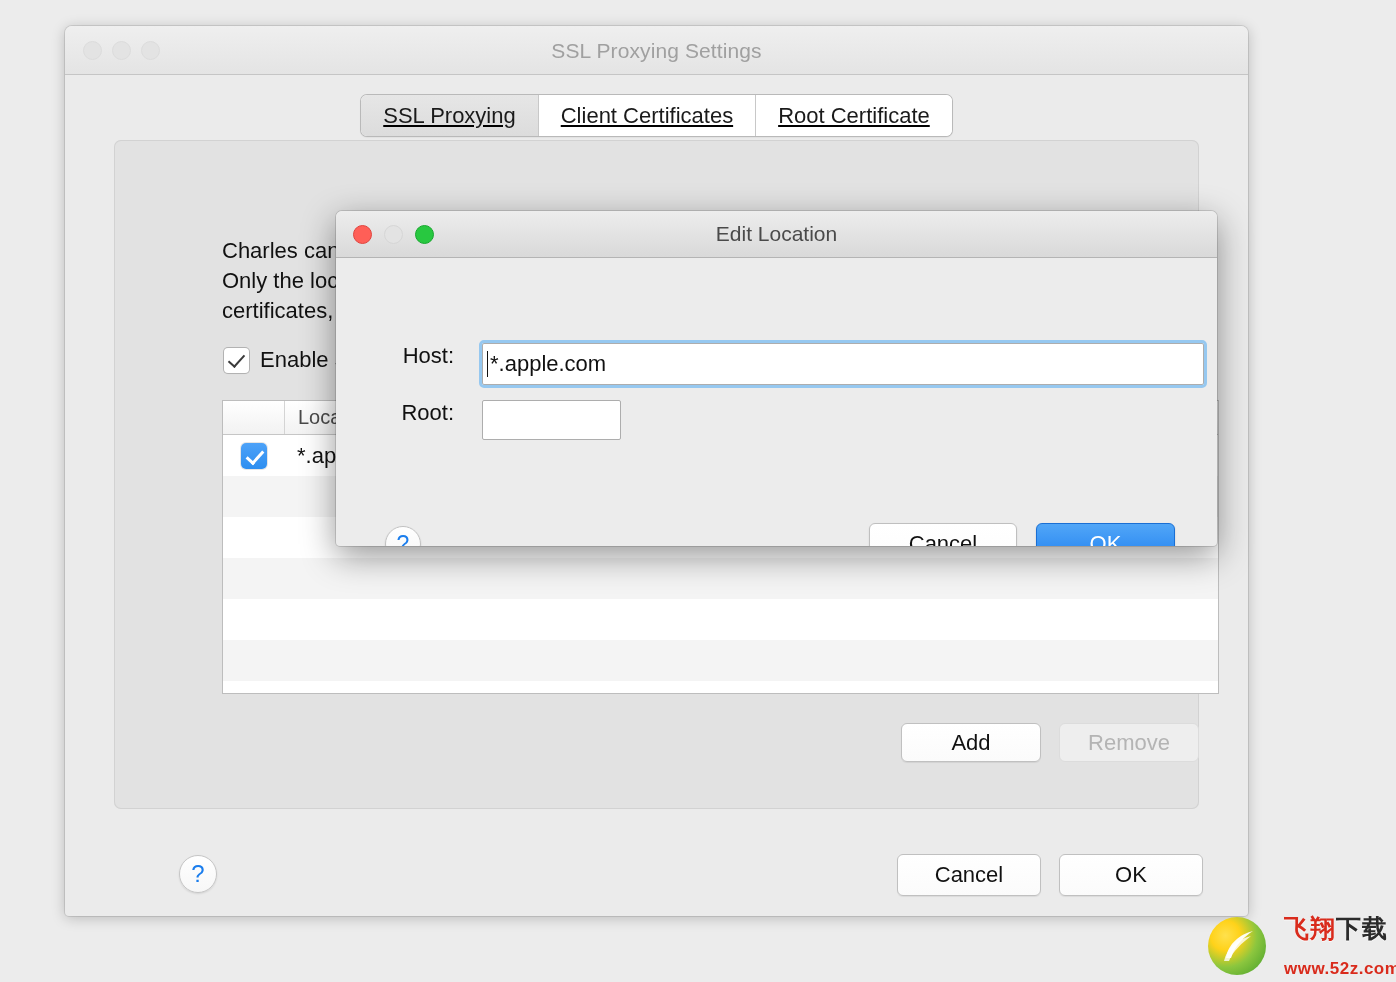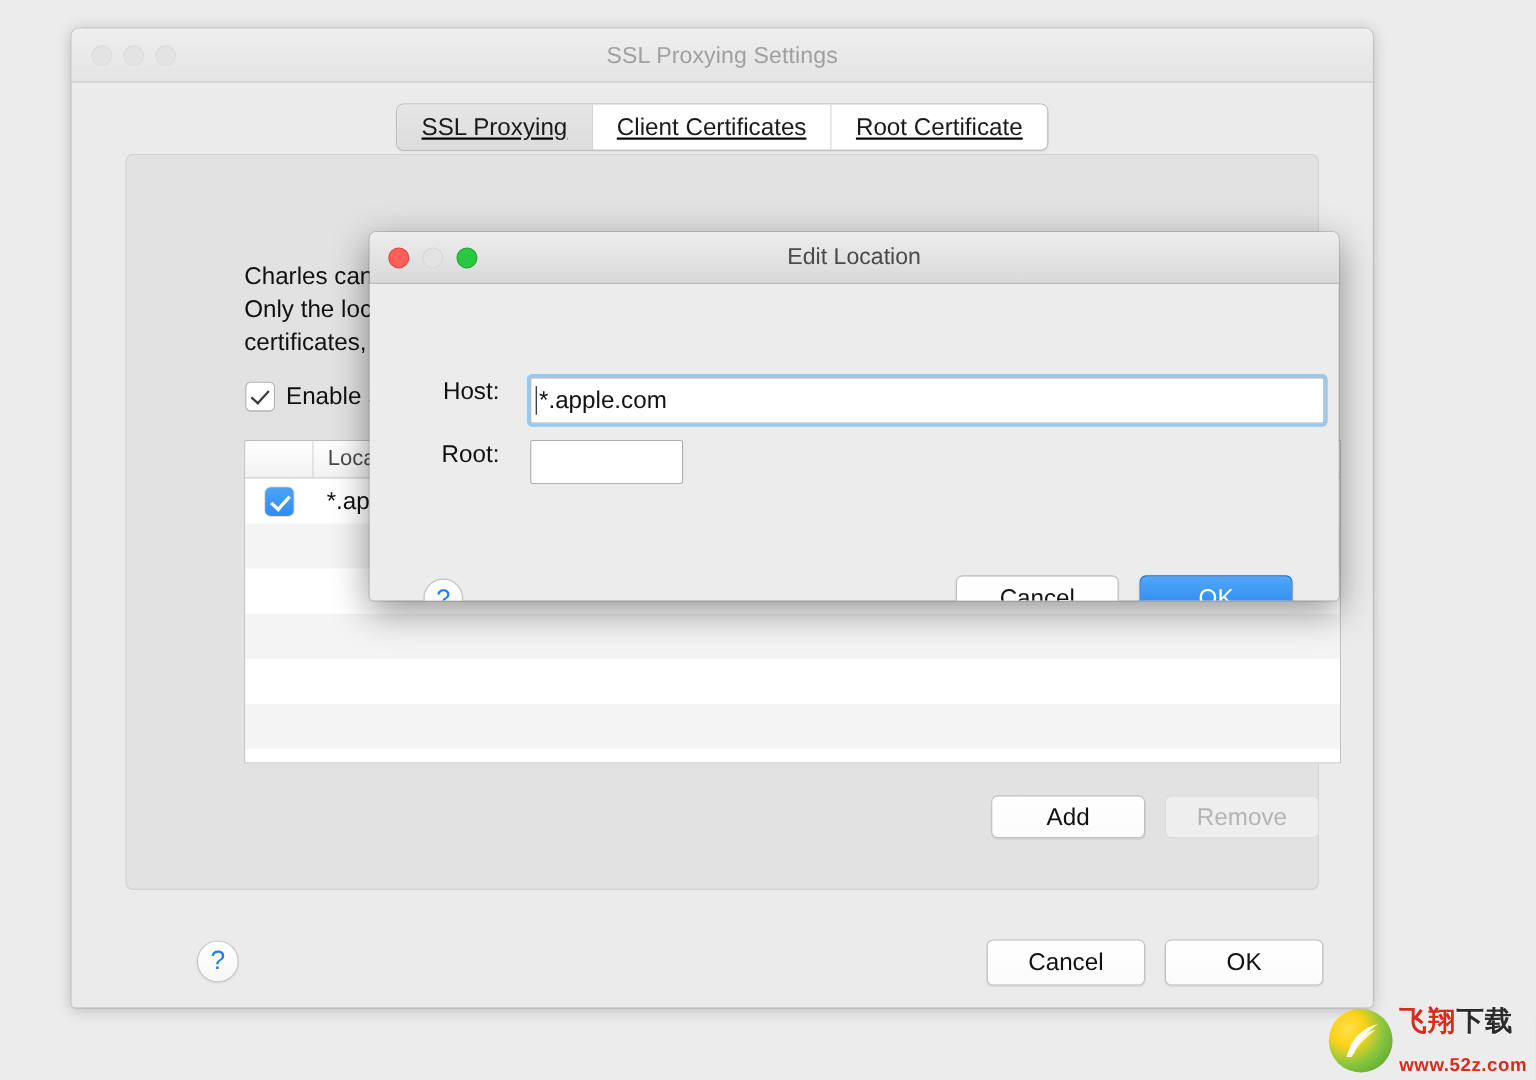--- a/index.html
+++ b/index.html
@@ -427,21 +427,21 @@
 
   
   .watermark {
     position: absolute;
     right: 8px;
     bottom: 4px;
     width: 180px;
     height: 64px;
     display: flex;
     align-items: center;
-    gap: 6px;
+    gap: 18px;
   }
   .wm-logo {
     width: 58px;
     height: 58px;
     border-radius: 50%;
     background: radial-gradient(circle at 30% 32%, #ffe14d 0%, #ffd21a 26%, #8cc63e 56%, #3f9c29 100%);
     position: relative;
     flex: 0 0 auto;
   }
   .wm-logo svg { position: absolute; left: 0; top: 0; }

